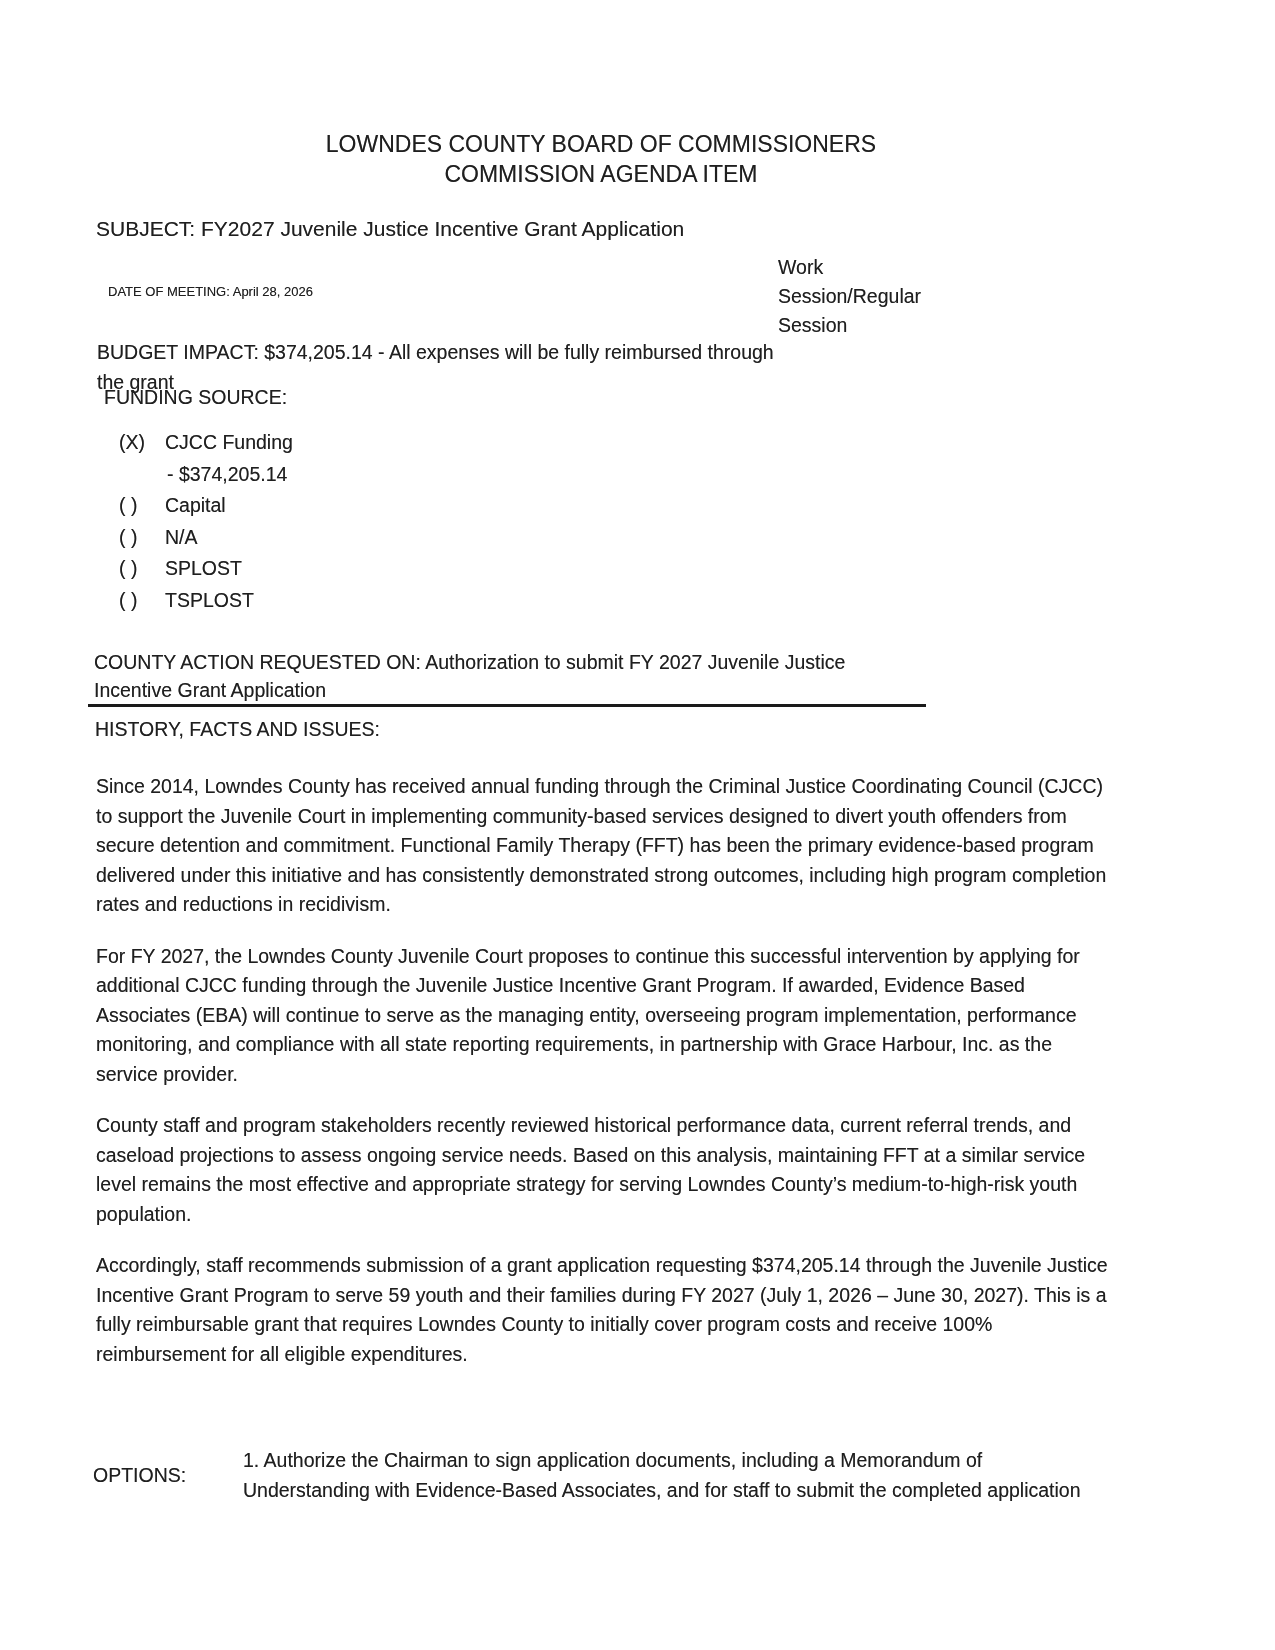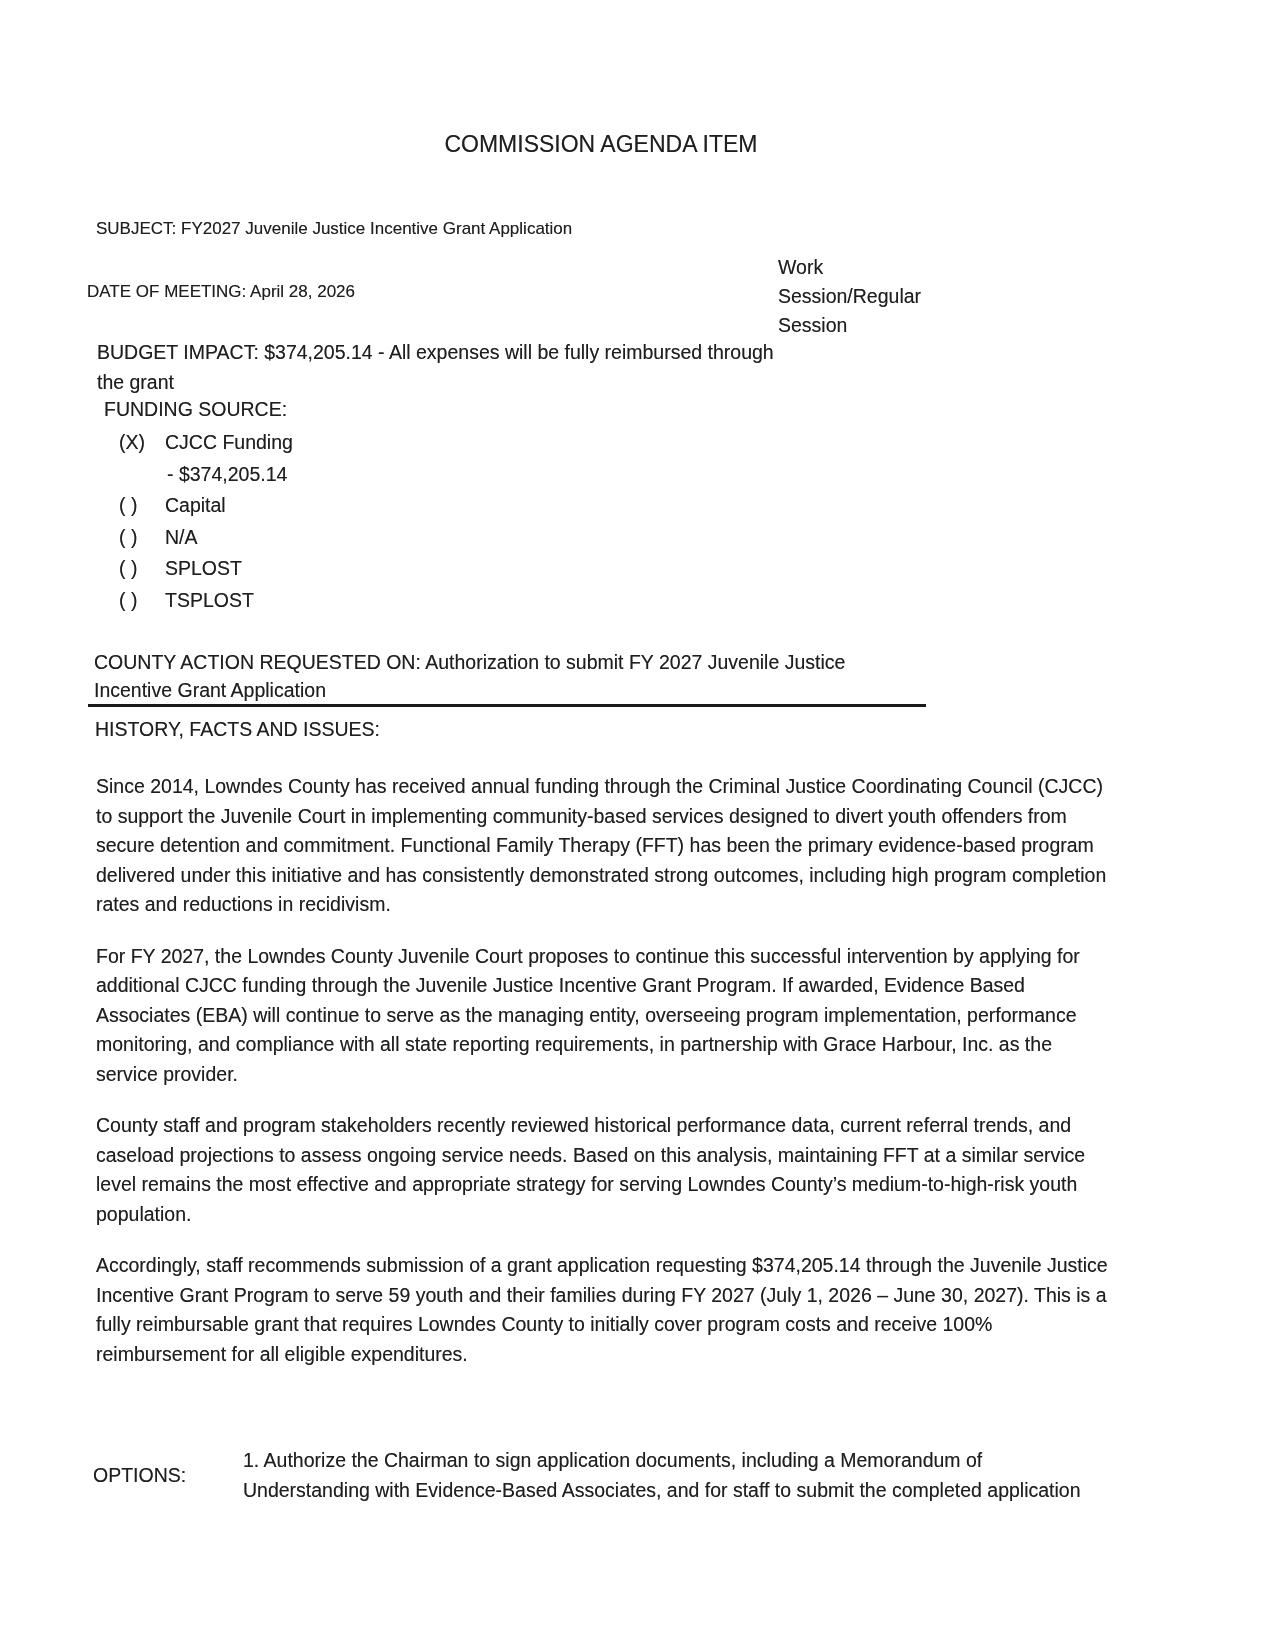--- a/index.html
+++ b/index.html
@@ -24,50 +24,50 @@
     left: 96px;
     width: 1010px;
     text-align: center;
     font-size: 23px;
     line-height: 30px;
   }
   .subject {
     position: absolute;
     top: 217px;
     left: 96px;
-    font-size: 17px;
+    font-size: 21px;
     line-height: 24px;
   }
   .session-col {
     position: absolute;
     top: 253px;
     left: 778px;
     width: 165px;
     font-size: 19.5px;
     line-height: 29px;
   }
   .date-line {
     position: absolute;
     top: 280px;
-    left: 87px;
-    font-size: 17px;
+    left: 108px;
+    font-size: 13px;
     line-height: 24px;
     text-align: center;
   }
   .budget {
     position: absolute;
     top: 337px;
     left: 97px;
     width: 685px;
     font-size: 19.5px;
     line-height: 30px;
   }
   .funding-label {
     position: absolute;
-    top: 397px;
+    top: 385px;
     left: 104px;
     font-size: 19.5px;
     line-height: 24px;
   }
   .checklist {
     position: absolute;
     top: 427px;
     left: 119px;
     font-size: 19.5px;
     line-height: 31.6px;
@@ -128,20 +128,21 @@
     width: 105px;
   }
   .options-item { white-space: nowrap; margin-left: 45px; }
 </style>
 </head>
 <body>
 
 <div class="page">
 
   <div class="doc-title">
+    <div>LOWNDES COUNTY BOARD OF COMMISSIONERS</div>
     <div>COMMISSION AGENDA ITEM</div>
   </div>
 
   <div class="subject">SUBJECT: FY2027 Juvenile Justice Incentive Grant Application</div>
 
   <div class="session-col">Work Session/Regular Session</div>
 
   <div class="date-line">DATE OF MEETING: April 28, 2026</div>
 
   <div class="budget">BUDGET IMPACT: $374,205.14 - All expenses will be fully reimbursed through the grant</div>

